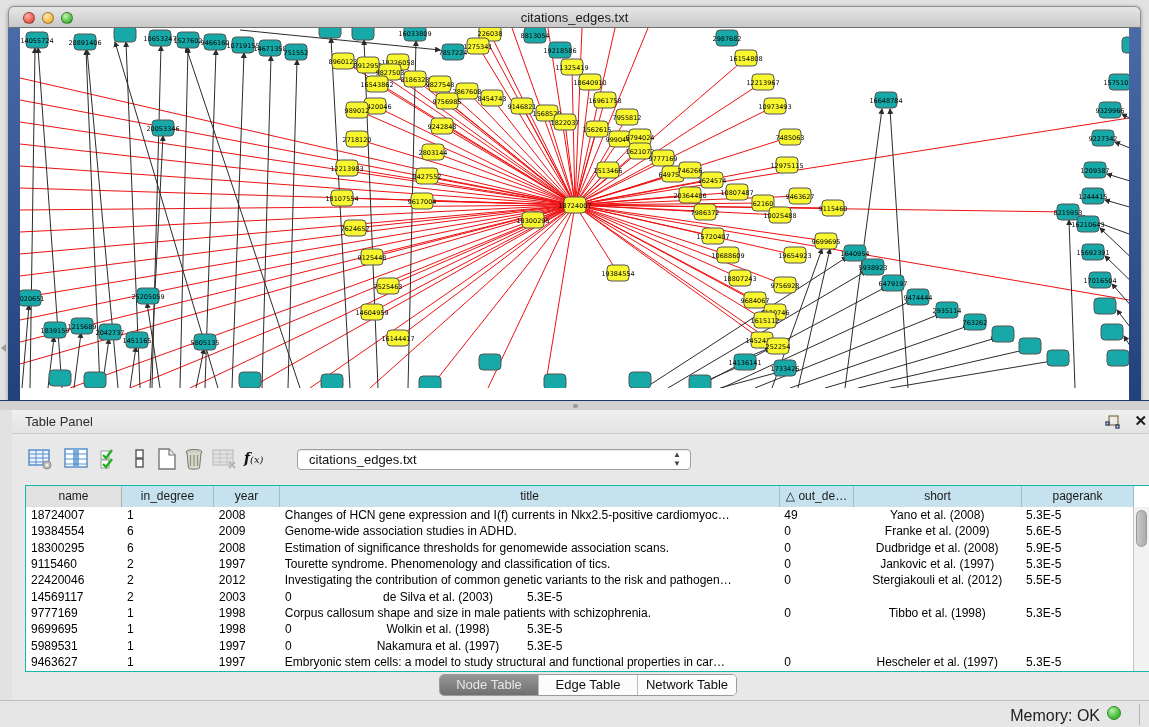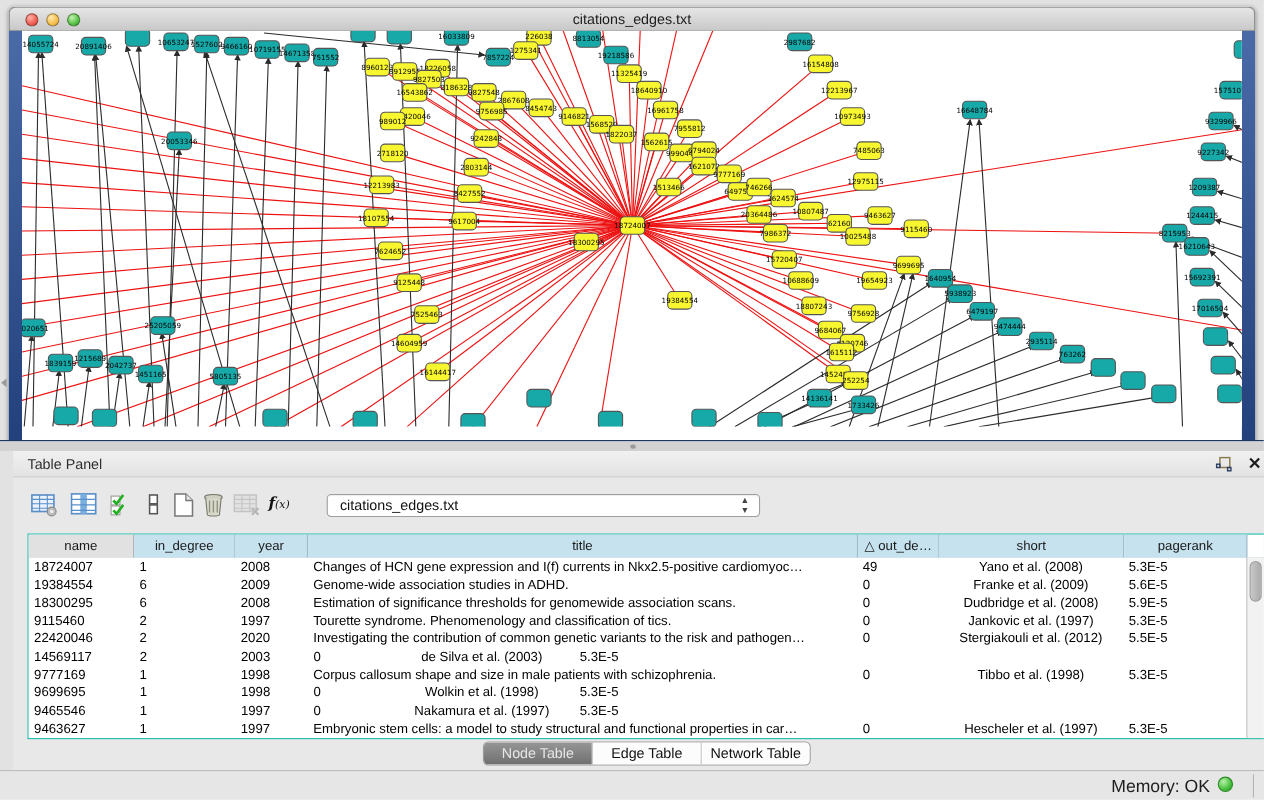--- a/index.html
+++ b/index.html
@@ -854,21 +854,21 @@
             <div class="td" style="width: 92px;">2</div>
             <div class="td" style="width: 66px;">1997</div>
             <div class="td" style="width: 500px;">Tourette syndrome. Phenomenology and classification of tics.</div>
             <div class="td" style="width: 74px;">0</div>
             <div class="td center" style="width: 168px;">Jankovic et al. (1997)</div>
             <div class="td" style="width: 112px;">5.3E-5</div>
           </div>
           <div class="tr">
             <div class="td" style="width: 96px;">22420046</div>
             <div class="td" style="width: 92px;">2</div>
-            <div class="td" style="width: 66px;">2020</div>
+            <div class="td" style="width: 66px;">2012</div>
             <div class="td" style="width: 500px;">Investigating the contribution of common genetic variants to the risk and pathogen…</div>
             <div class="td" style="width: 74px;">0</div>
             <div class="td center" style="width: 168px;">Stergiakouli et al. (2012)</div>
             <div class="td" style="width: 112px;">5.5E-5</div>
           </div>
           <div class="tr">
             <div class="td" style="width: 96px;">14569117</div>
             <div class="td" style="width: 92px;">2</div>
             <div class="td" style="width: 66px;">2003</div>
             <div class="td" style="width: 74px;">0</div>
@@ -886,21 +886,21 @@
           </div>
           <div class="tr">
             <div class="td" style="width: 96px;">9699695</div>
             <div class="td" style="width: 92px;">1</div>
             <div class="td" style="width: 66px;">1998</div>
             <div class="td" style="width: 74px;">0</div>
             <div class="td center" style="width: 168px;">Wolkin et al. (1998)</div>
             <div class="td" style="width: 112px;">5.3E-5</div>
           </div>
           <div class="tr">
-            <div class="td" style="width: 96px;">9465546</div>
+            <div class="td" style="width: 96px;">5989531</div>
             <div class="td" style="width: 92px;">1</div>
             <div class="td" style="width: 66px;">1997</div>
             <div class="td" style="width: 74px;">0</div>
             <div class="td center" style="width: 168px;">Nakamura et al. (1997)</div>
             <div class="td" style="width: 112px;">5.3E-5</div>
           </div>
           <div class="tr">
             <div class="td" style="width: 96px;">9463627</div>
             <div class="td" style="width: 92px;">1</div>
             <div class="td" style="width: 66px;">1997</div>

